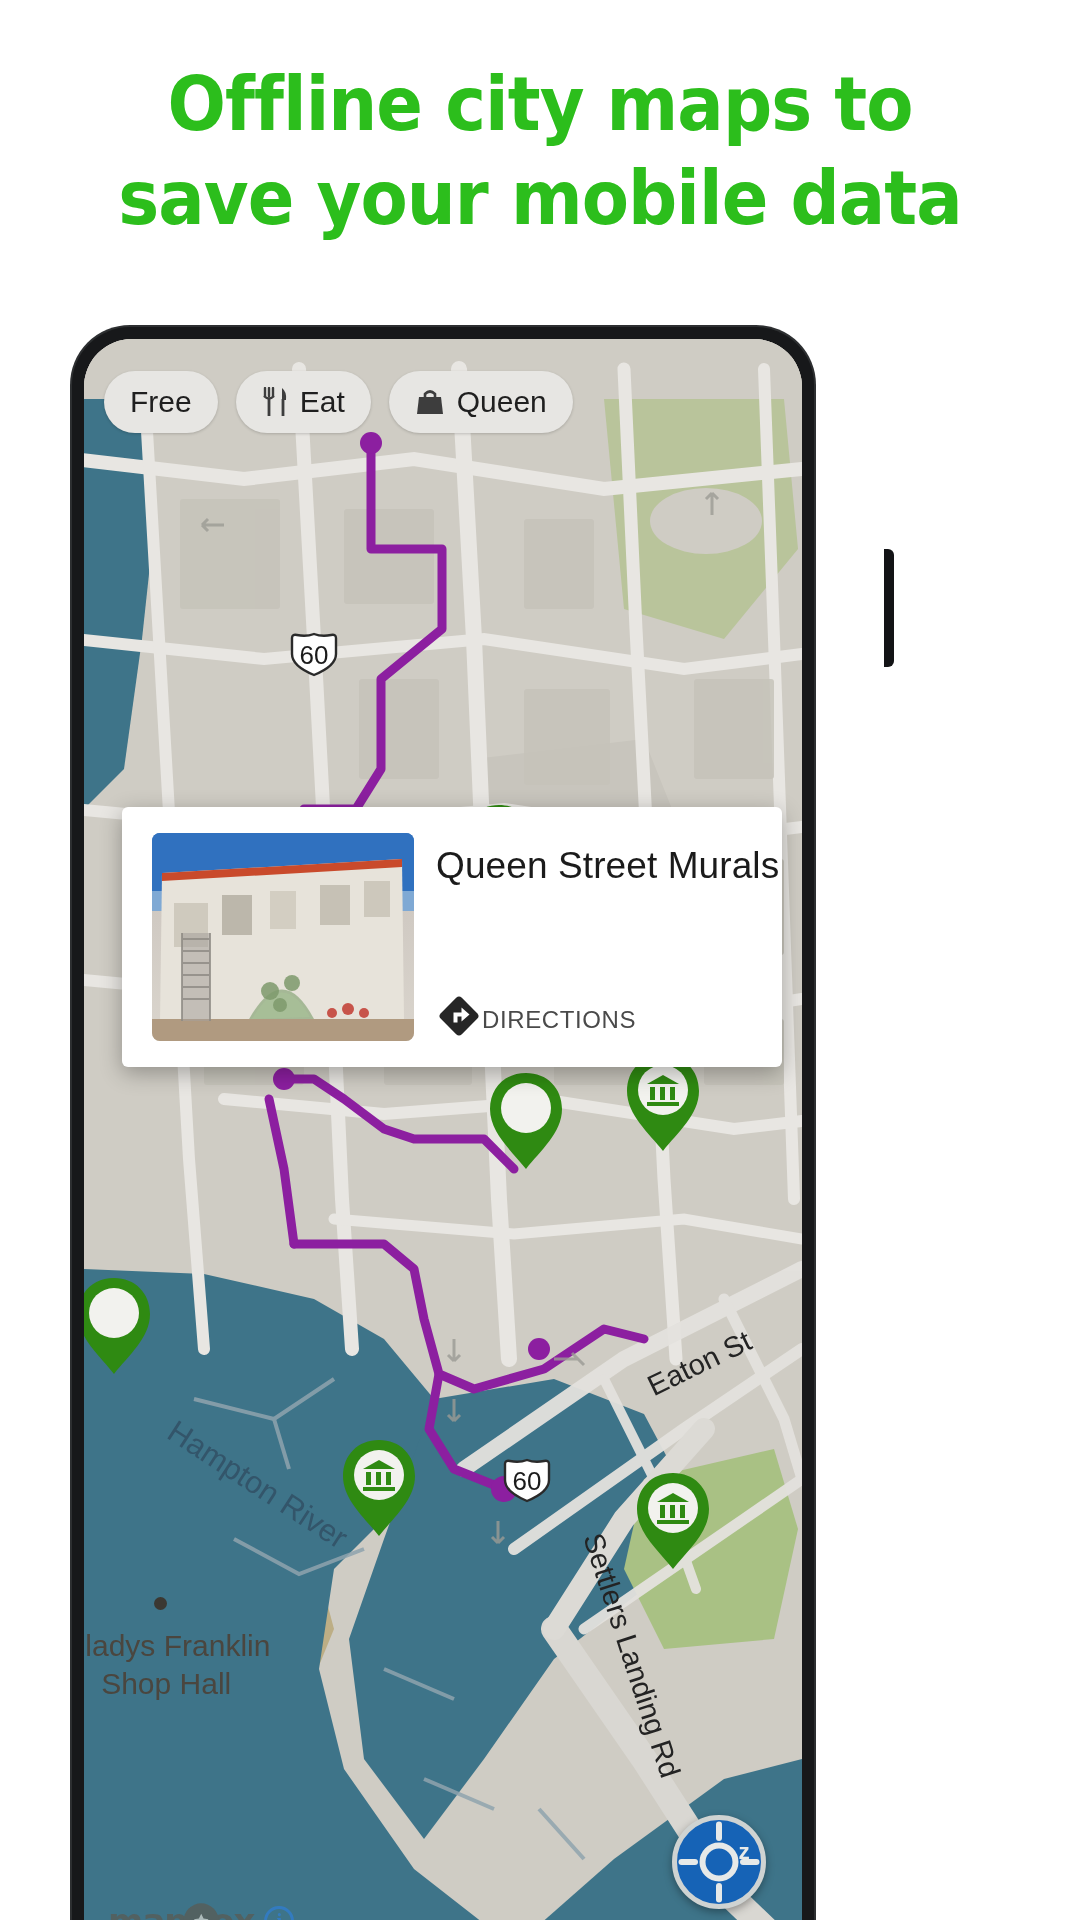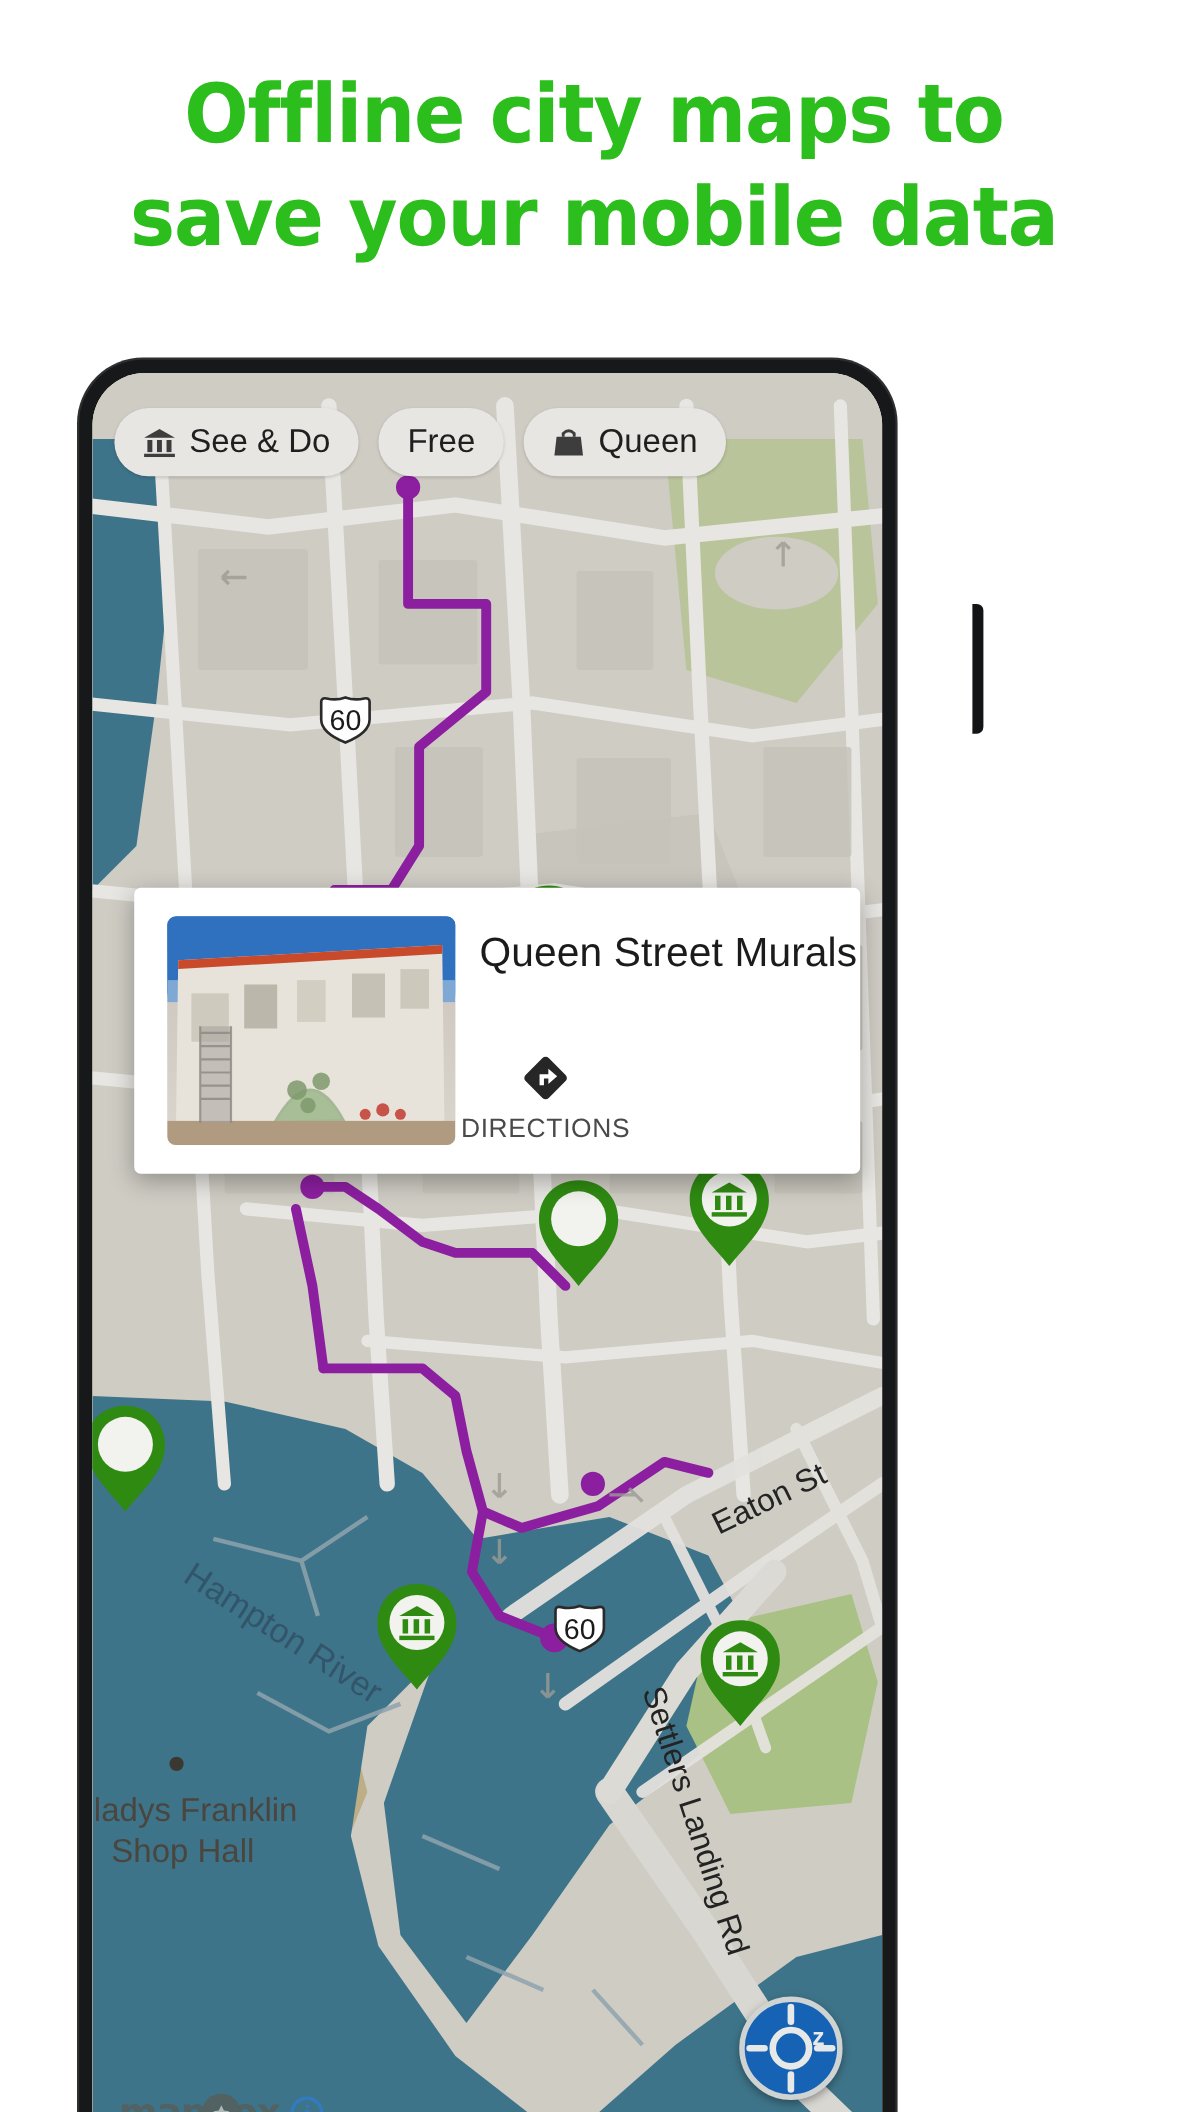--- a/index.html
+++ b/index.html
@@ -100,21 +100,21 @@
     flex:0 0 auto;
   }
   .card-photo svg{ position:absolute; inset:0; width:100%; height:100%; }
   .heart{ position:absolute; left:50%; top:50%; transform:translate(-50%,-50%); }
   .card-body{ flex:1; padding:38px 0 0 22px; position:relative; }
   .card-title{
     font-size:37px; color:#1b1b1b; font-weight:normal;
     font-family:"Liberation Sans", sans-serif; letter-spacing:.1px;
   }
   .card-actions{ position:absolute; left:22px; bottom:26px; display:flex; gap:42px; }
-  .act{ display:flex; flex-direction:column; align-items:center; width:120px; }
+  .act{ display:flex; flex-direction:row; align-items:center; width:120px; }
   .act-ico{ height:50px; display:flex; align-items:center; justify-content:center; color:#262626; }
   .act-lbl{ margin-top:8px; font-size:24px; color:#4a4a4a; letter-spacing:.6px; }
 
   
   .locate{
     position:absolute; right:36px; bottom:38px;
     width:94px; height:94px; border-radius:50%;
     background:#1663B6; border:5px solid #cfd3d2;
     display:flex; align-items:center; justify-content:center;
     box-shadow:0 3px 8px rgba(0,0,0,.35); z-index:7;
@@ -358,37 +358,37 @@
           <circle cx="17" cy="17" r="15" fill="#5a5a52"></circle>
           <path d="M17 7 l3.2 6.6 6.8 1 -5 4.9 1.2 6.9 -6.2 -3.3 -6.2 3.3 1.2 -6.9 -5 -4.9 6.8 -1 Z" fill="#d7d5cd" transform="scale(.62) translate(10.5,10.5)"></path>
         </svg>
         <span class="mb-word">mapbox</span>
         <span class="info-i">i</span>
       </div>
     </div>
 
     <div class="chips">
 
+
+      <div class="chip">
+        <span>Free</span>
+      </div>
+
       <div class="chip">
         <span class="ci">
-          <svg width="30" height="28" viewBox="0 0 30 28">
-              <path d="M15 2 L29 10 L1 10 Z" fill="#3d3d3d"></path>
-              <rect x="4" y="12" width="4.5" height="11" fill="#3d3d3d"></rect>
-              <rect x="12.7" y="12" width="4.5" height="11" fill="#3d3d3d"></rect>
-              <rect x="21.4" y="12" width="4.5" height="11" fill="#3d3d3d"></rect>
-              <rect x="1" y="24.5" width="28" height="3" fill="#3d3d3d"></rect>
+          <svg width="26" height="30" viewBox="0 0 26 30">
+              <path d="M3 1 L3 9 M7 1 L7 9 M11 1 L11 9" stroke="#3d3d3d" stroke-width="2.4" stroke-linecap="round"></path>
+              <path d="M2 9 q5 5 10 0" stroke="#3d3d3d" stroke-width="2.4" fill="none"></path>
+              <rect x="5.6" y="12" width="2.8" height="17" fill="#3d3d3d"></rect>
+              <path d="M20 1 q5 4 4 12 l-4 0 Z" fill="#3d3d3d"></path>
+              <rect x="19.6" y="12" width="2.8" height="17" fill="#3d3d3d"></rect>
             </svg>
         </span>
-        <span>See &amp; Do</span>
-      </div>
-
-      <div class="chip">
-        <span>Free</span>
-      </div>
-
+        <span>Eat</span>
+      </div>
 
       <div class="chip">
         <span class="ci">
           <svg width="30" height="28" viewBox="0 0 30 28">
               <path d="M10 9 L10 6 q5 -5 10 0 L20 9" fill="none" stroke="#3d3d3d" stroke-width="2.6"></path>
               <path d="M4 9 L26 9 L28 26 L2 26 Z" fill="#3d3d3d"></path>
             </svg>
         </span>
         <span>Queen</span>
       </div>

